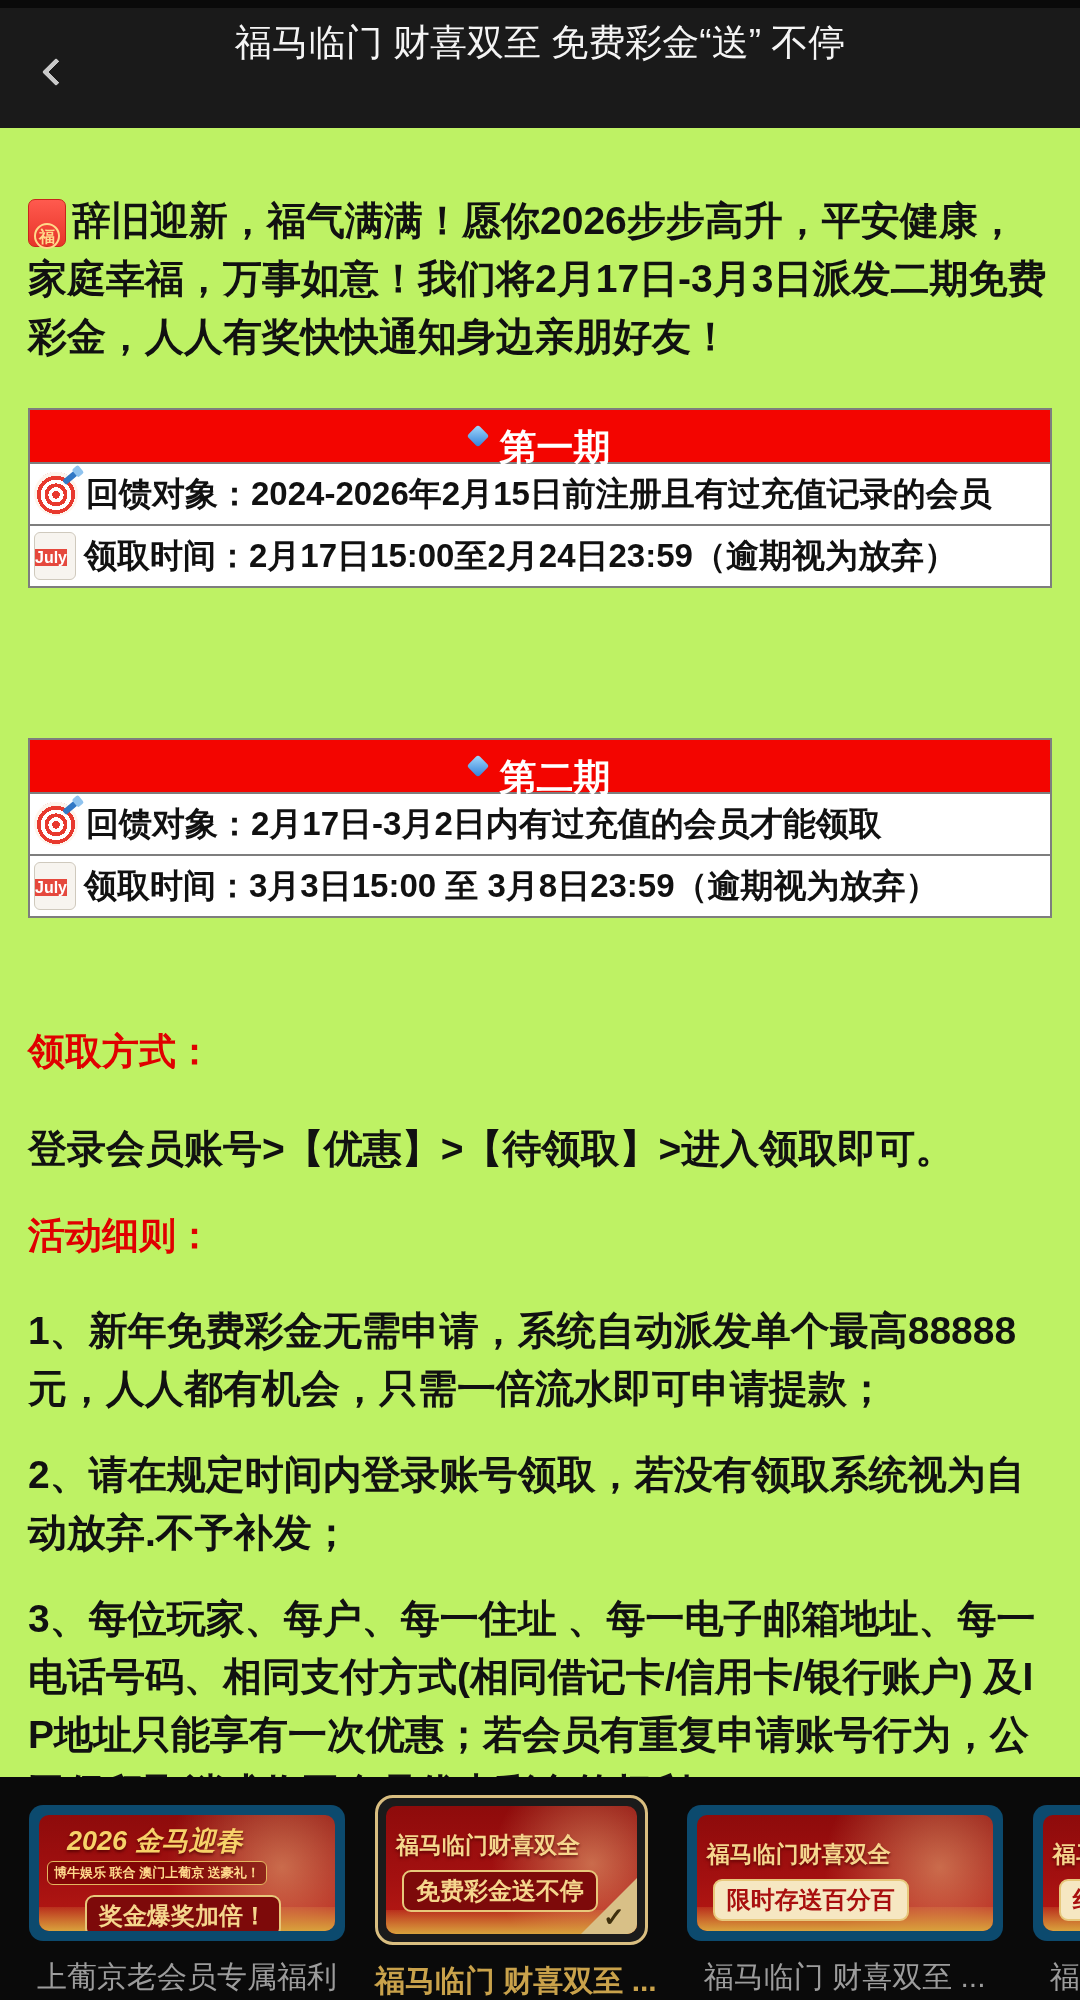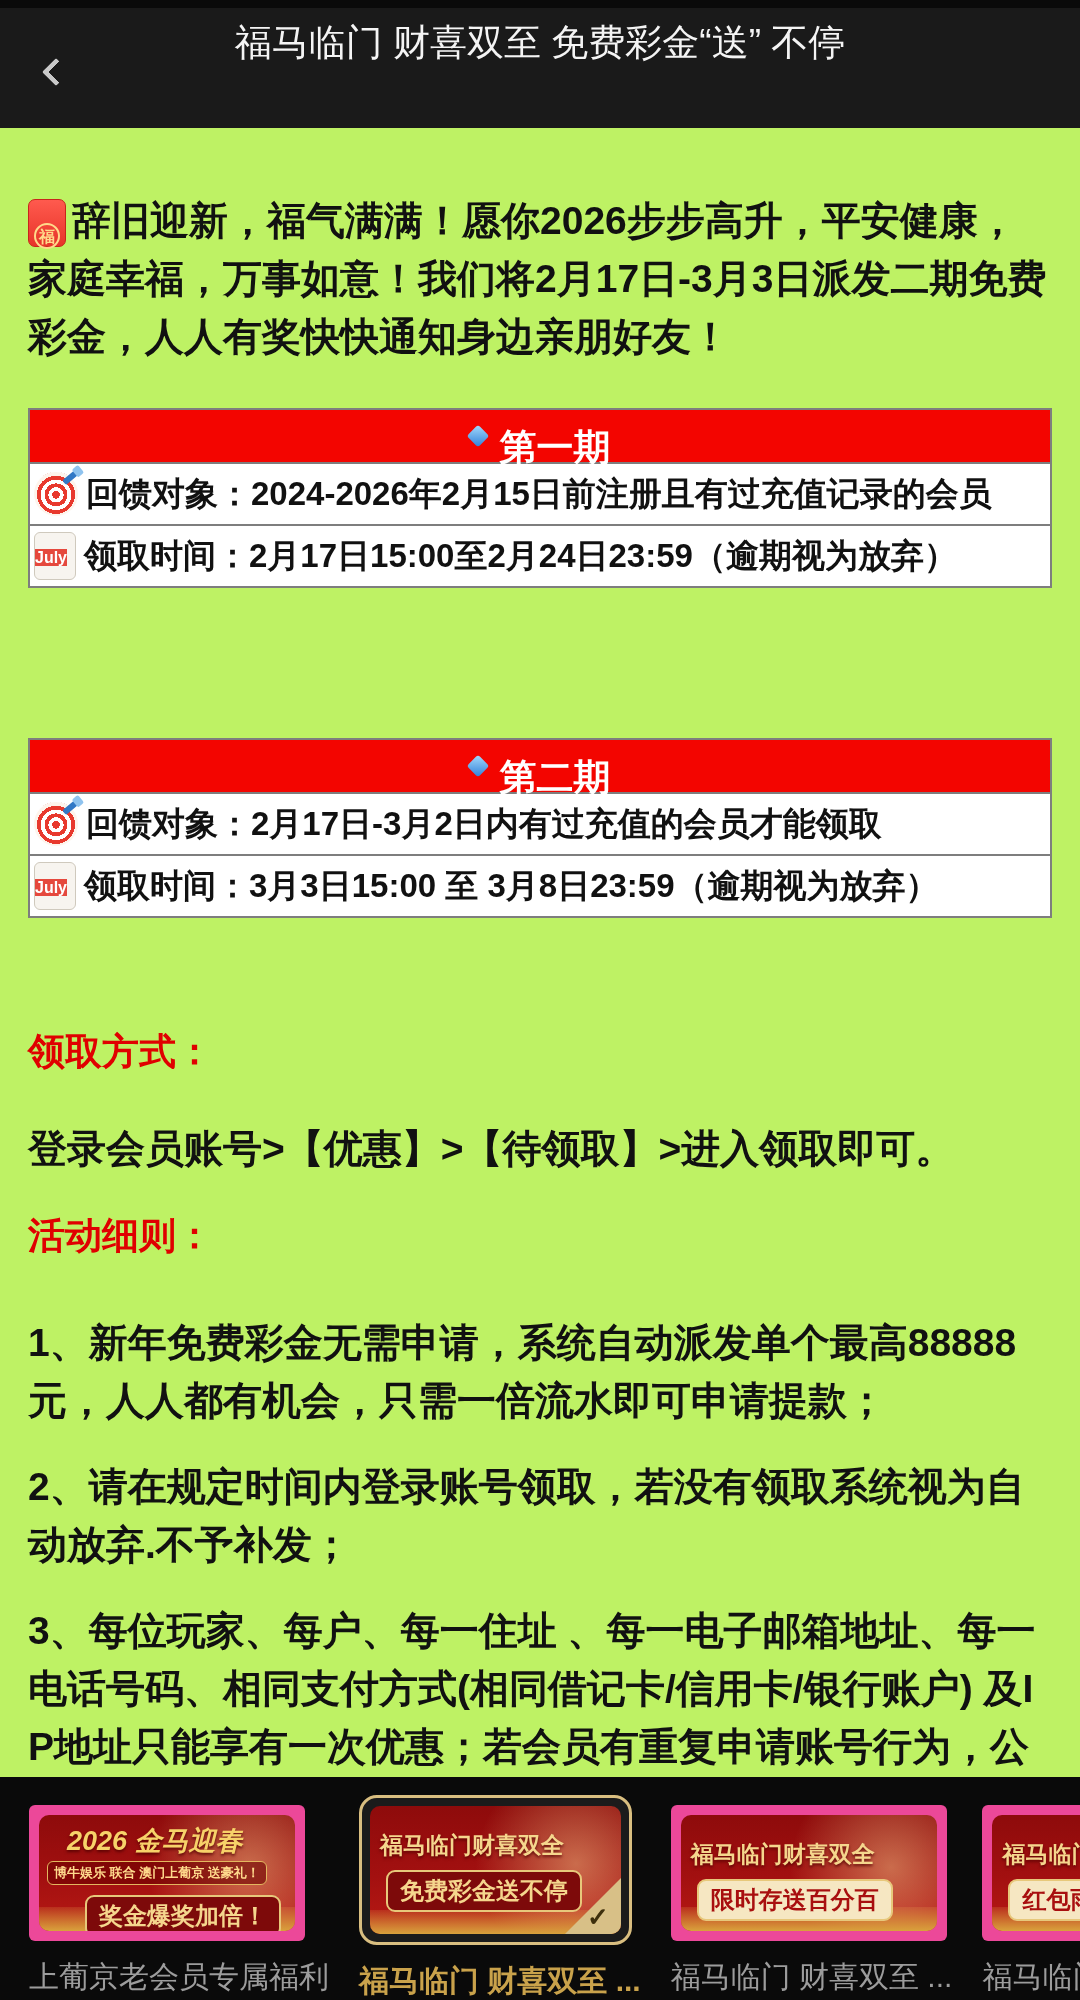--- a/index.html
+++ b/index.html
@@ -45,28 +45,28 @@
 
   .icon-calendar { flex:0 0 auto; width:42px; height:48px; background:#f7f4ef; border:1px solid #cfc9bd;
     border-radius:6px; overflow:hidden; text-align:center; }
   .icon-calendar .cal-top { height:15px; background:#e5483d; color:#fff; font-size:16px; line-height:15px; font-weight:700; }
   .icon-calendar .cal-day { font-size:21px; line-height:30px; font-weight:700; color:#2c2c2c; }
 
   .red-heading { margin-top:112px; color:#e00000; font-size:37px; line-height:44px; font-weight:700; }
   .claim-path { margin-top:46px; font-size:39px; line-height:58px; font-weight:700; word-break:break-all; }
   .rules-heading { margin-top:36px; }
   .rule { font-size:39px; line-height:58px; font-weight:700; word-break:break-all; }
-  .rule.first { margin-top:56px; }
+  .rule.first { margin-top:44px; }
   .rule + .rule { margin-top:28px; }
 
   
   .footer { position:absolute; top:1777px; left:0; width:1080px; height:223px; background:#0a0a0a; overflow:hidden; }
   .cards { position:absolute; left:29px; top:28px; display:flex; gap:30px; align-items:flex-start; }
   .card { flex:0 0 auto; cursor:pointer; }
-  .tile { width:276px; height:136px; background:#ec4899; border-radius:6px; padding:10px; }
+  .tile { width:316px; height:136px; background:#0c4a6e; border-radius:14px; padding:10px; }
   .card.selected { margin-top:-10px; }
   .card.selected .tile { width:273px; height:150px; border:3px solid #d9be80; border-radius:18px; padding:8px; background:#1b1b1b; }
   .banner { position:relative; width:100%; height:100%; border-radius:10px; overflow:hidden;
     background:
       radial-gradient(circle at 82% 45%, rgba(255,220,150,0.45), rgba(255,220,150,0) 46%),
       linear-gradient(180deg,#8e0b0b 0%, #a31010 55%, #b81a14 100%); }
   .banner:after { content:''; position:absolute; left:0; right:0; bottom:0; height:24px;
     background:linear-gradient(180deg, rgba(244,190,90,0.15), #d9a23c); }
   .b-title { position:absolute; left:10px; top:24px; color:#f5d68d; font-weight:700; font-size:23px;
     white-space:nowrap; text-shadow:0 2px 3px rgba(80,0,0,0.8); }

